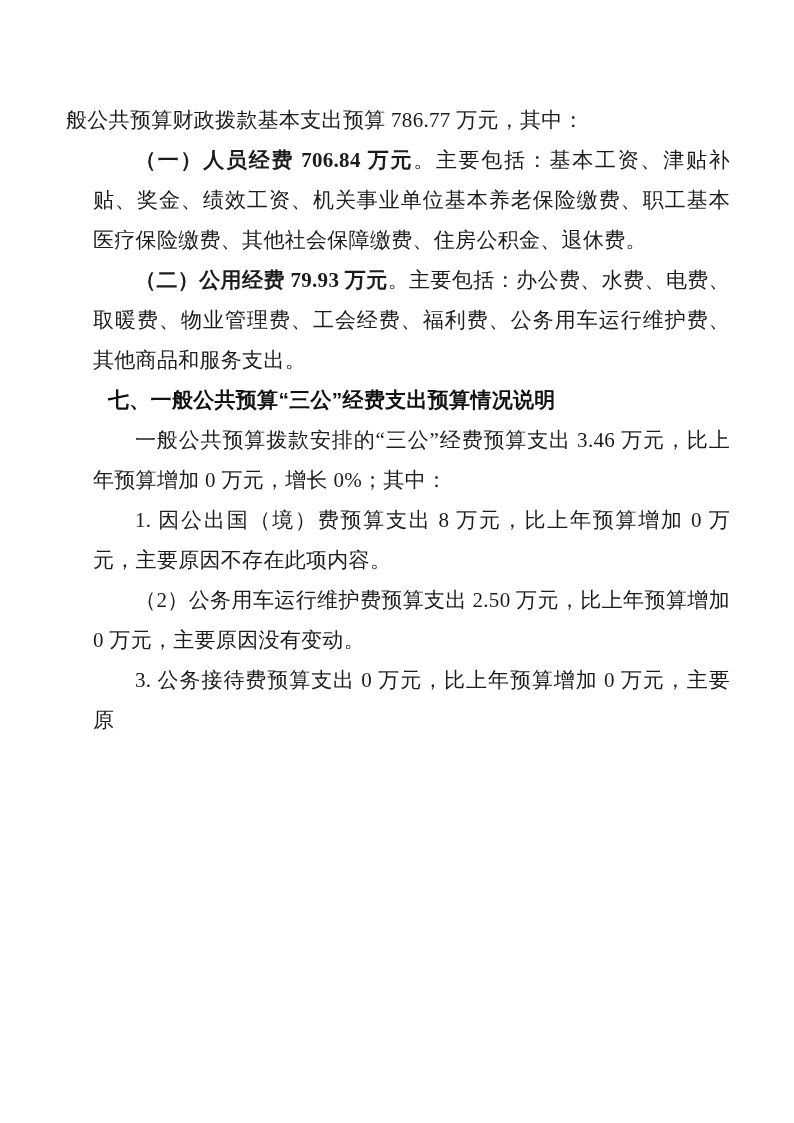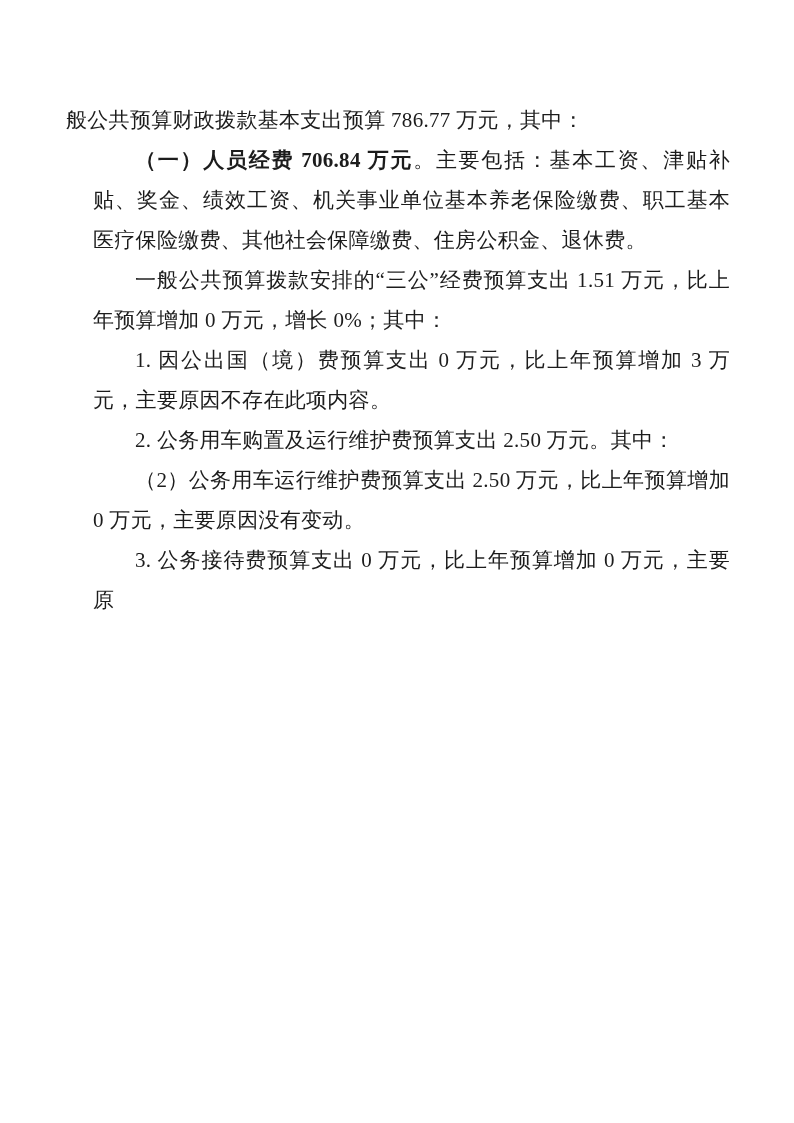--- a/index.html
+++ b/index.html
@@ -49,28 +49,29 @@
 </head>
 <body>
 
 <div class="page">
   <main class="doc-body">
 
     <p class="para"><span>般公共预算财政拨款基本支出预算 786.77 万元，其中：</span></p>
 
     <p class="para indent"><strong>（一）人员经费 706.84 万元</strong><span>。主要包括：基本工资、津贴补贴、奖金、绩效工资、机关事业单位基本养老保险缴费、职工基本医疗保险缴费、其他社会保障缴费、住房公积金、退休费。</span></p>
 
+    <p class="para indent"><strong>（二）公用经费 79.93 万元</strong><span>。主要包括：办公费、水费、电费、取暖费、物业管理费、工会经费、福利费、公务用车运行维护费、其他商品和服务支出。</span></p>
+
+    <h2 class="heading">七、一般公共预算“三公”经费支出预算情况说明</h2>
 
 
+    <p class="para indent"><span>一般公共预算拨款安排的“三公”经费预算支出 3.46 万元，比上年预算增加 0 万元，增长 0%；其中：</span></p>
 
-    <p class="para indent"><span>一般公共预算拨款安排的“三公”经费预算支出 1.51 万元，比上年预算增加 0 万元，增长 0%；其中：</span></p>
+    <p class="para indent"><span>1. 因公出国（境）费预算支出 8 万元，比上年预算增加 0 万元，主要原因不存在此项内容。</span></p>
 
-    <p class="para indent"><span>1. 因公出国（境）费预算支出 0 万元，比上年预算增加 3 万元，主要原因不存在此项内容。</span></p>
-
-    <p class="para indent"><span>2. 公务用车购置及运行维护费预算支出 2.50 万元。其中：</span></p>
 
 
     <p class="para indent"><span>（2）公务用车运行维护费预算支出 2.50 万元，比上年预算增加 0 万元，主要原因没有变动。</span></p>
 
     <p class="para indent"><span>3. 公务接待费预算支出 0 万元，比上年预算增加 0 万元，主要原</span></p>
 
   </main>
 
   <footer>
     <span class="page-number">- 10 -</span>

